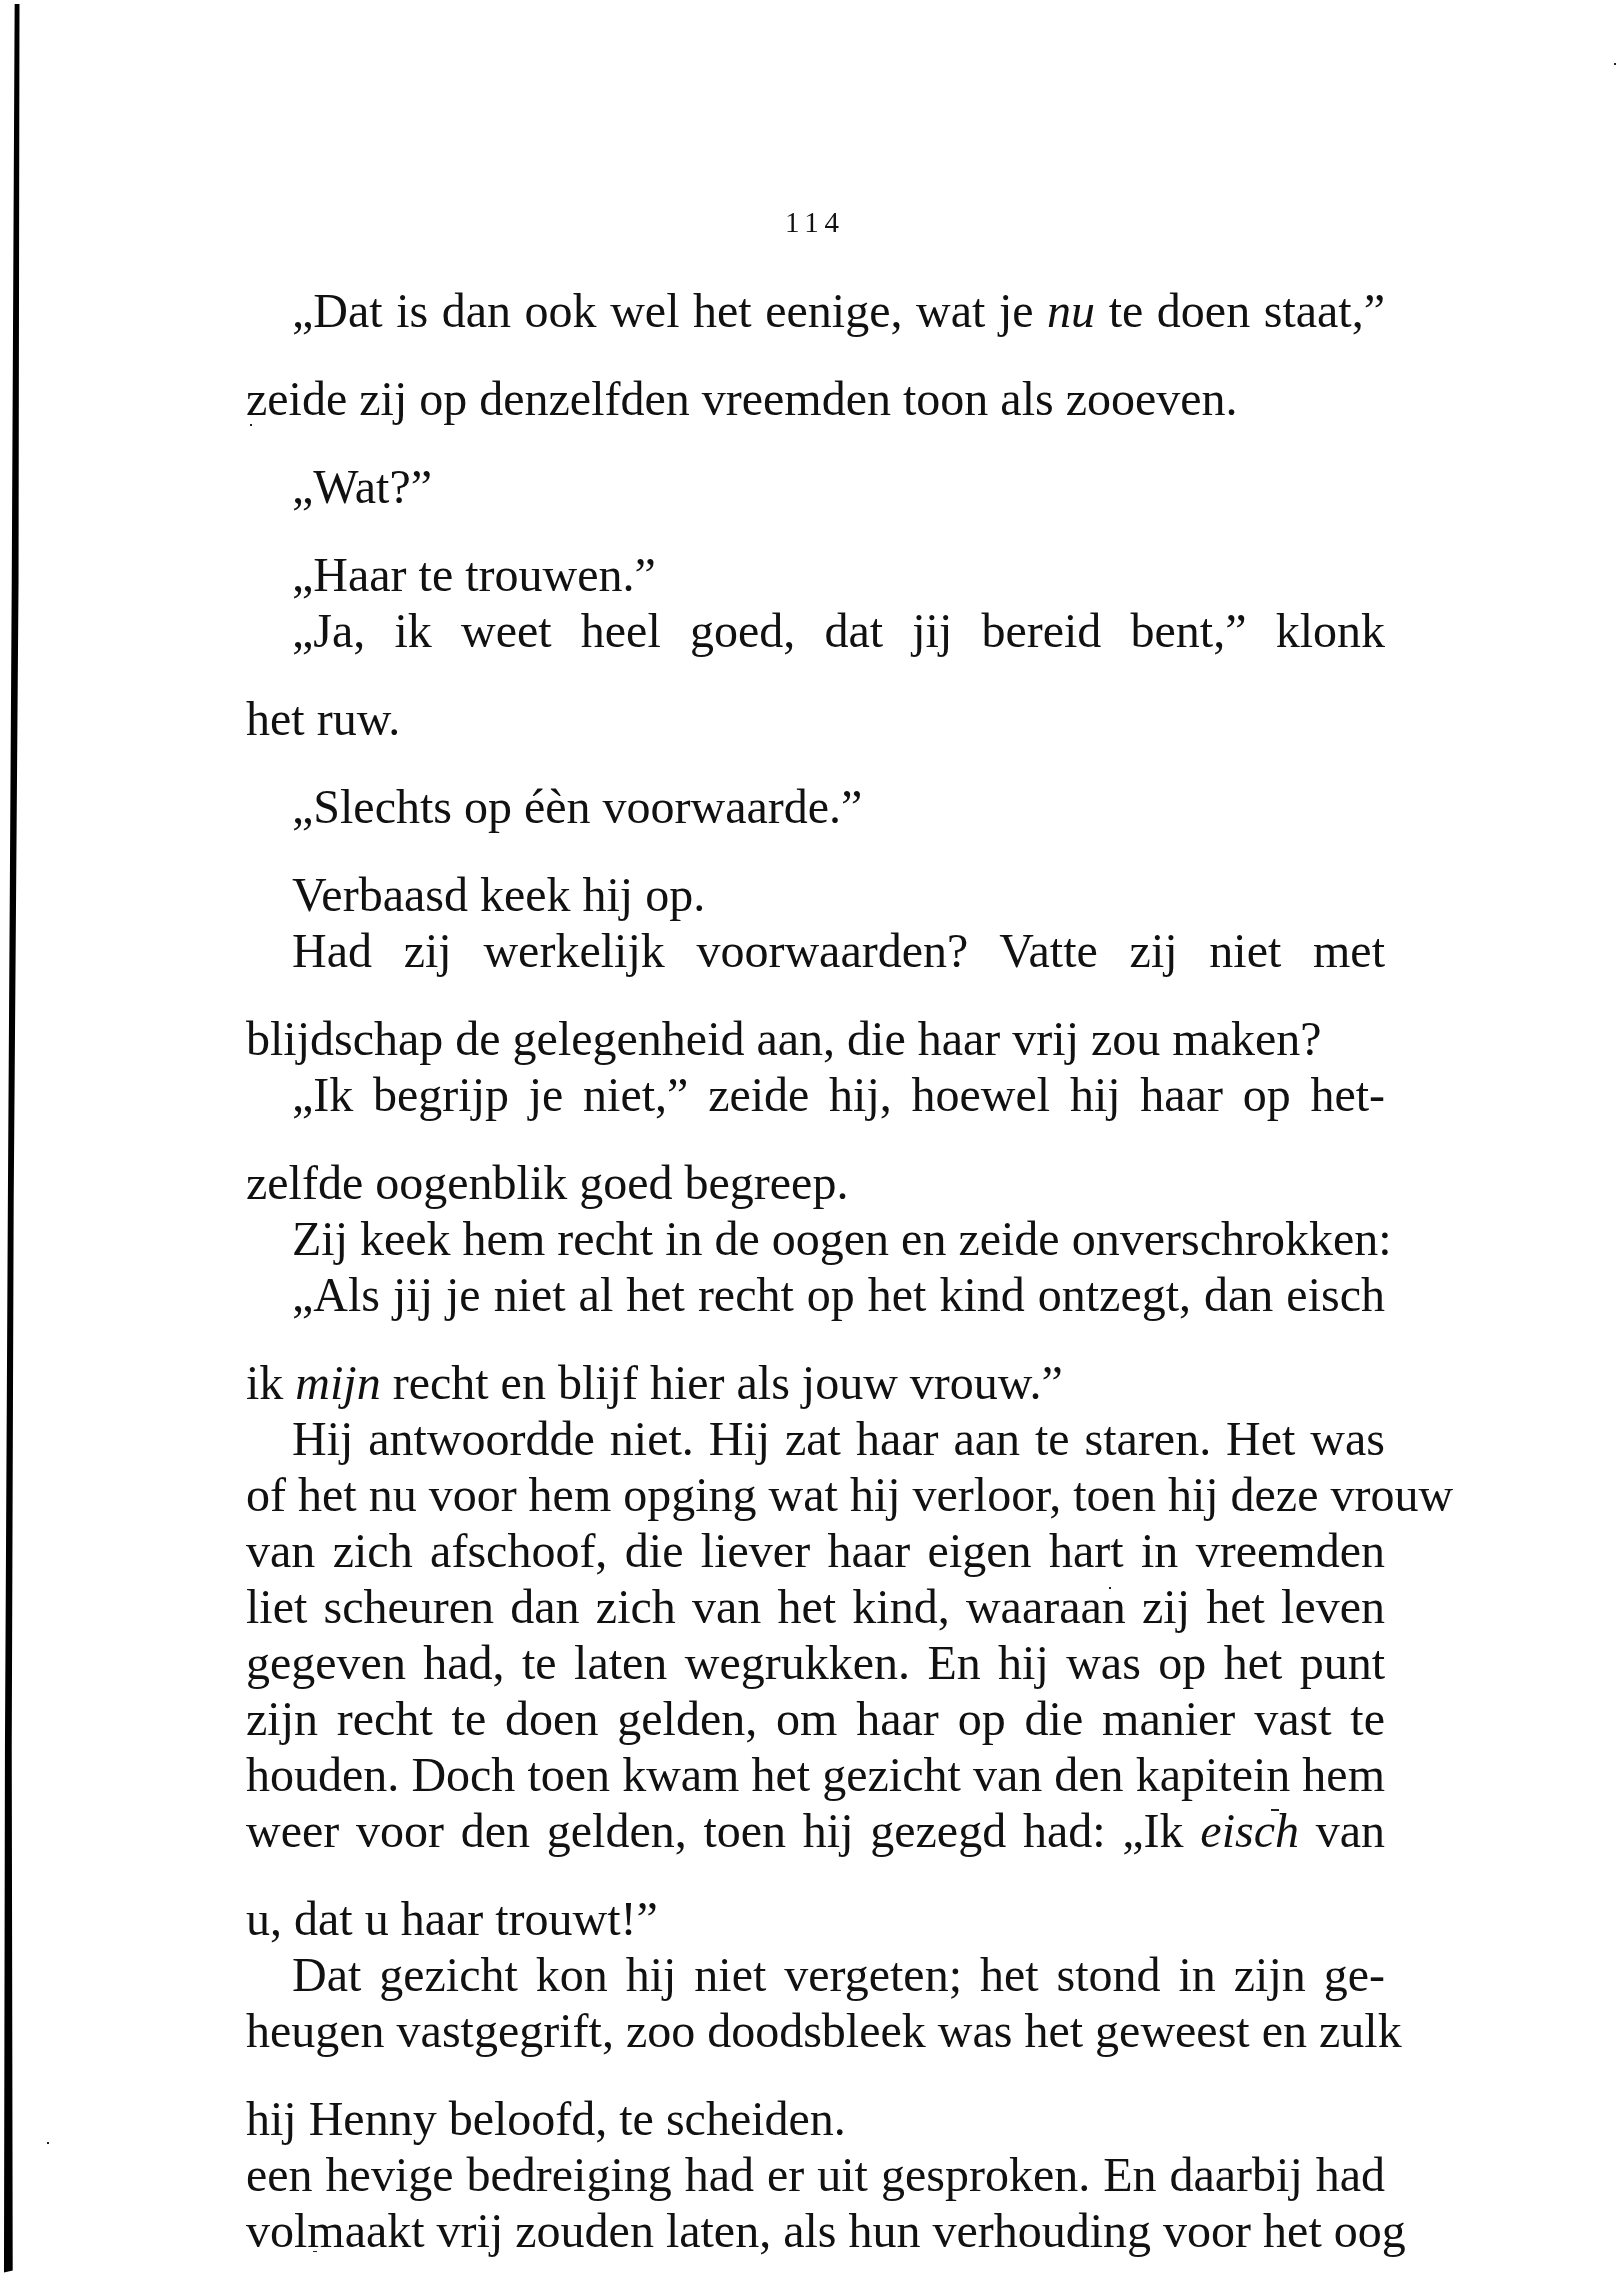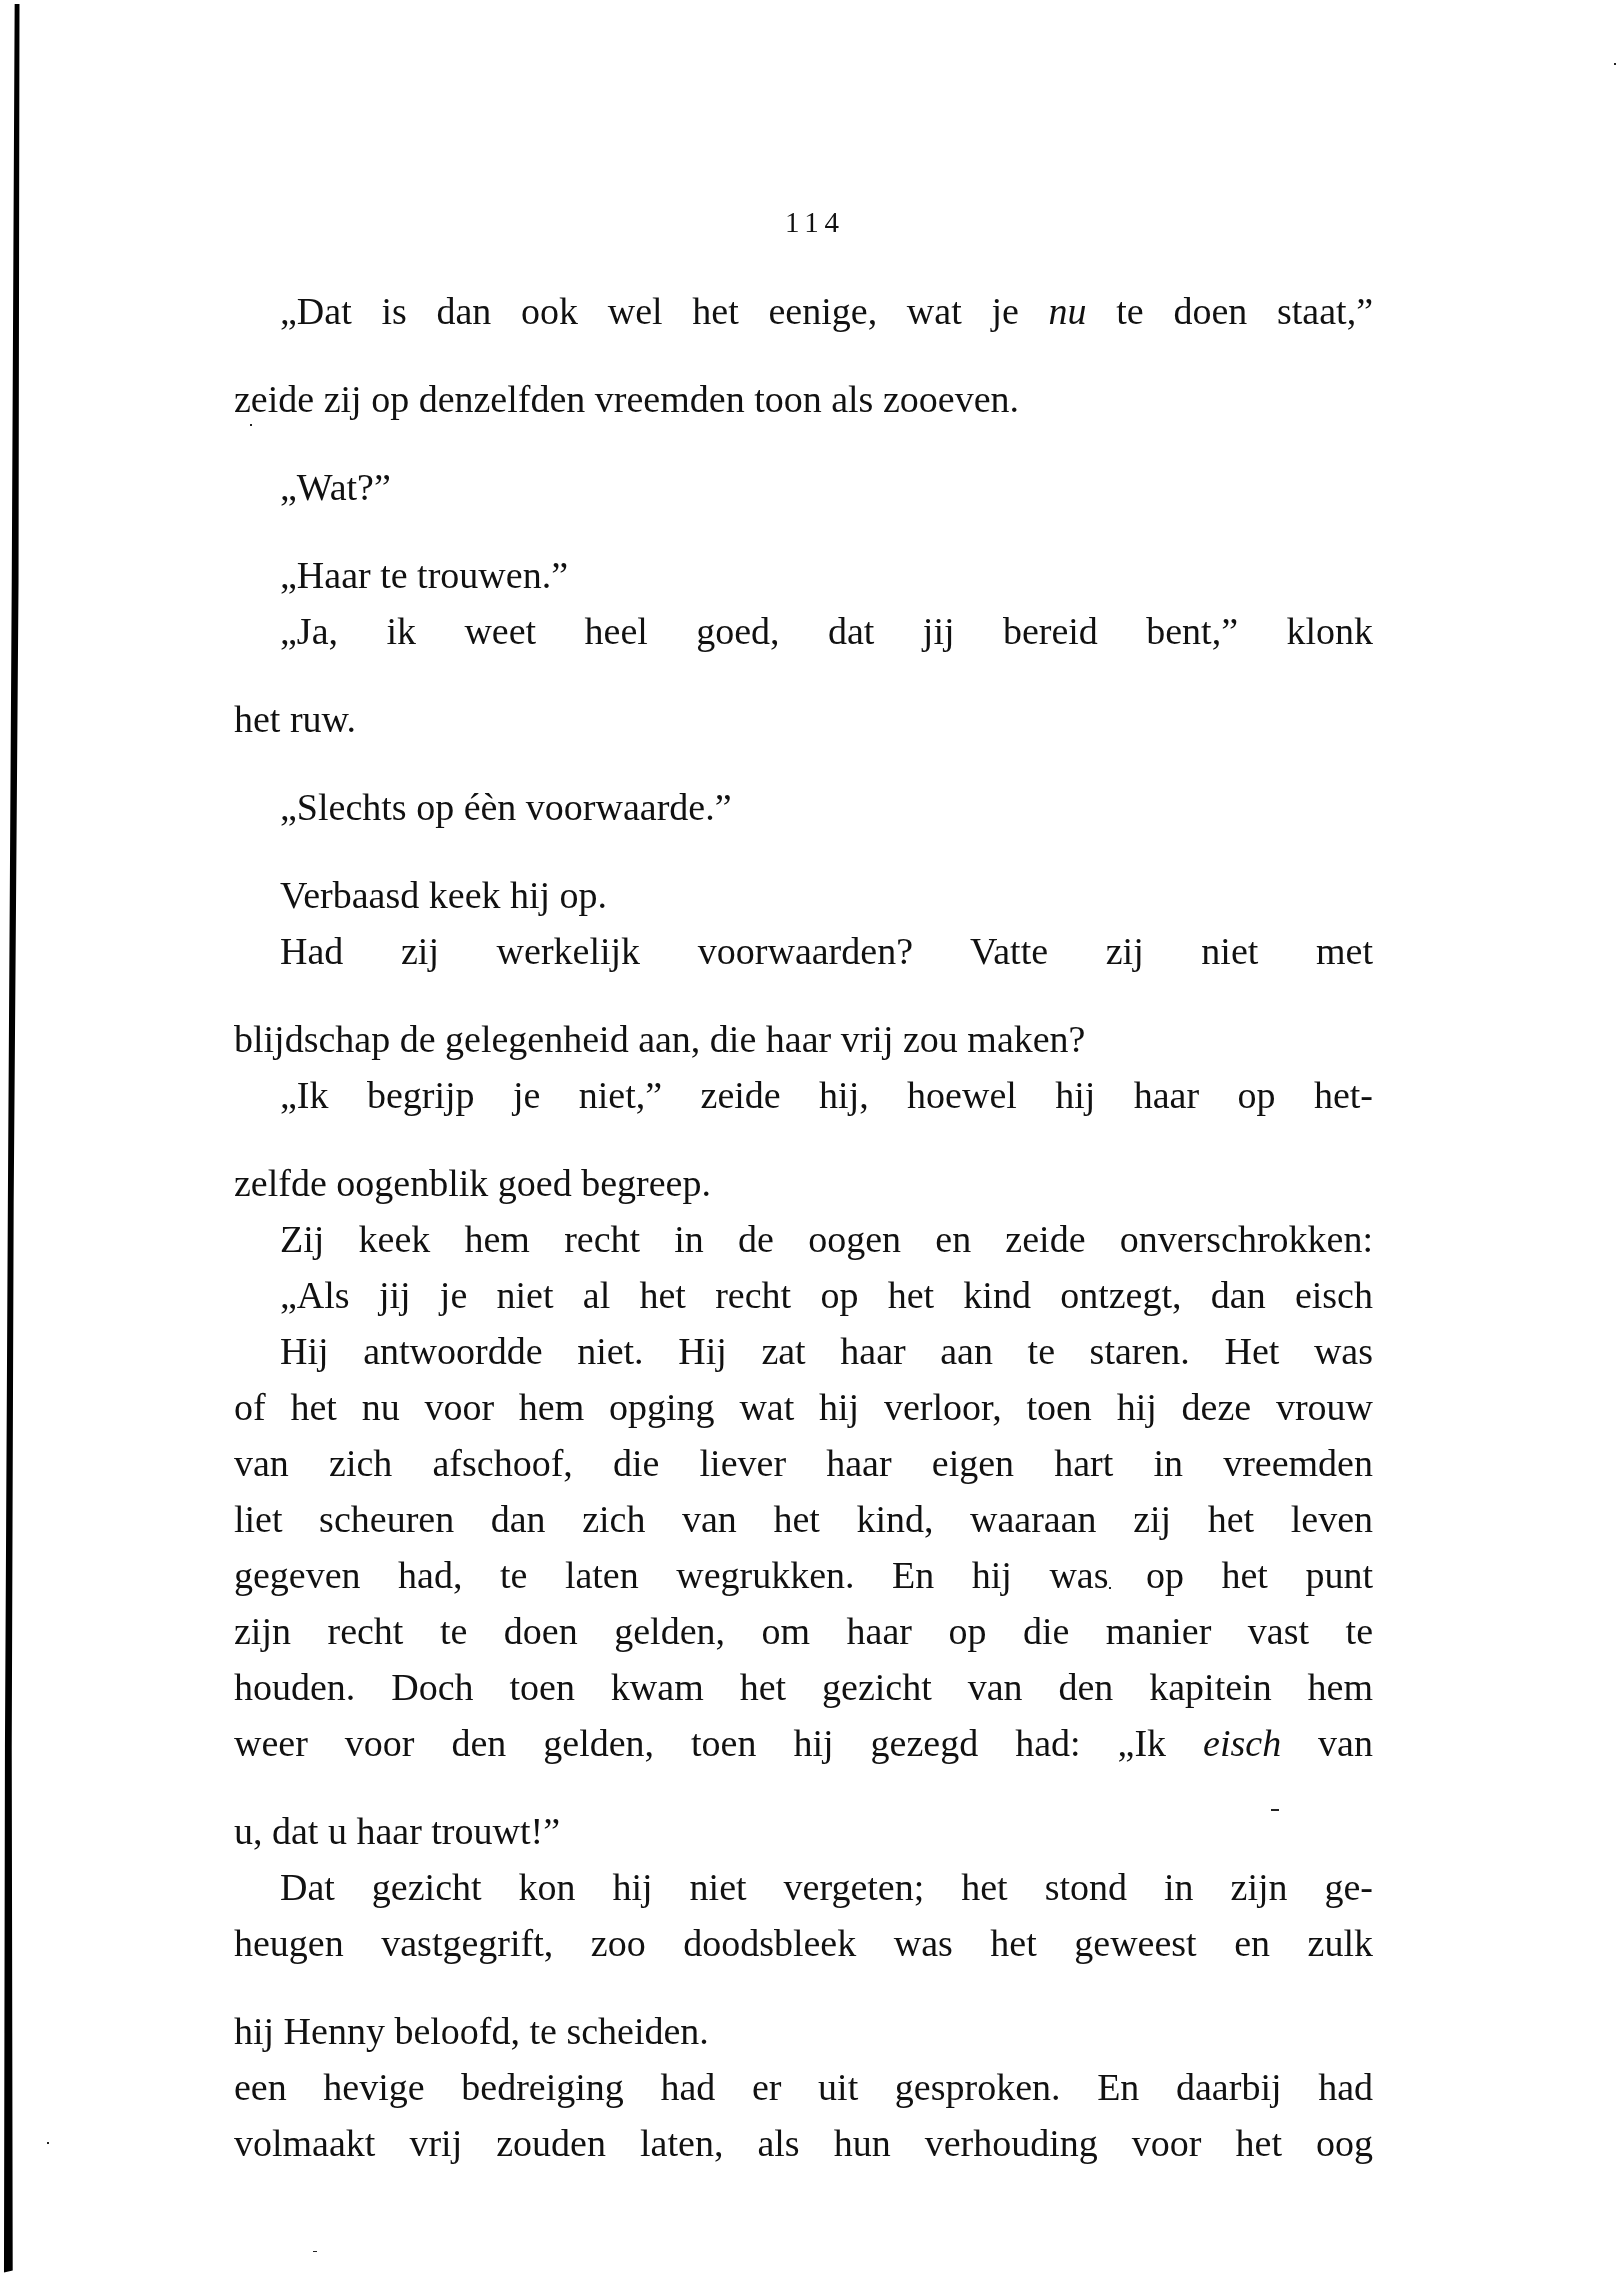--- a/index.html
+++ b/index.html
@@ -5,22 +5,22 @@
   html, body { margin: 0; padding: 0; background: #ffffff; }
   body { width: 1622px; height: 2286px; position: relative; overflow: hidden; }
   .page { position: absolute; left: 0; top: 0; width: 1622px; height: 1986px; background: #fff; }
   .edge { position: absolute; left: 0; top: 0; }
   .pagenum {
     position: absolute; left: 757px; top: 206px; width: 116px; text-align: center;
     font-family: "Liberation Serif", "DejaVu Serif", serif; font-size: 29px;
     letter-spacing: 5.8px; color: #111;
   }
   .text {
-    position: absolute; left: 234px; top: 283px; width: 1139px;
-    font-family: "Liberation Serif", "DejaVu Serif", serif; font-size: 38px;
+    position: absolute; left: 246px; top: 283px; width: 1139px;
+    font-family: "Liberation Serif", "DejaVu Serif", serif; font-size: 48px;
     line-height: 56px; color: #111;
   }
   .ln { height: 56px; white-space: nowrap; text-align: justify; text-align-last: justify; }
   .ln.ind { padding-left: 46px; }
   .ln.short { text-align-last: left; margin-top: 32px; }
   .it { font-style: italic; }
   .speck { position: absolute; background: #222; }
 </style>
 </head>
 <body>
@@ -41,20 +41,21 @@
     <div class="ln ind"><span>„Ja, ik weet heel goed, dat jij bereid bent,” klonk</span></div>
     <div class="ln short"><span>het ruw.</span></div>
     <div class="ln ind short"><span>„Slechts op éèn voorwaarde.”</span></div>
     <div class="ln ind short"><span>Verbaasd keek hij op.</span></div>
     <div class="ln ind"><span>Had zij werkelijk voorwaarden? Vatte zij niet met</span></div>
     <div class="ln short"><span>blijdschap de gelegenheid aan, die haar vrij zou maken?</span></div>
     <div class="ln ind"><span>„Ik begrijp je niet,” zeide hij, hoewel hij haar op het-</span></div>
     <div class="ln short"><span>zelfde oogenblik goed begreep.</span></div>
     <div class="ln ind"><span>Zij keek hem recht in de oogen en zeide onverschrokken:</span></div>
     <div class="ln ind"><span>„Als jij je niet al het recht op het kind ontzegt, dan eisch</span></div>
+    <div class="ln short"><span>ik </span><span class="it">mijn</span><span> recht en blijf hier als jouw vrouw.”</span></div>
     <div class="ln ind"><span>Hij antwoordde niet. Hij zat haar aan te staren. Het was</span></div>
     <div class="ln"><span>of het nu voor hem opging wat hij verloor, toen hij deze vrouw</span></div>
     <div class="ln"><span>van zich afschoof, die liever haar eigen hart in vreemden</span></div>
     <div class="ln"><span>liet scheuren dan zich van het kind, waaraan zij het leven</span></div>
     <div class="ln"><span>gegeven had, te laten wegrukken. En hij was op het punt</span></div>
     <div class="ln"><span>zijn recht te doen gelden, om haar op die manier vast te</span></div>
     <div class="ln"><span>houden. Doch toen kwam het gezicht van den kapitein hem</span></div>
     <div class="ln"><span>weer voor den gelden, toen hij gezegd had: „Ik </span><span class="it">eisch</span><span> van</span></div>
     <div class="ln short"><span>u, dat u haar trouwt!”</span></div>
     <div class="ln ind"><span>Dat gezicht kon hij niet vergeten; het stond in zijn ge-</span></div>

